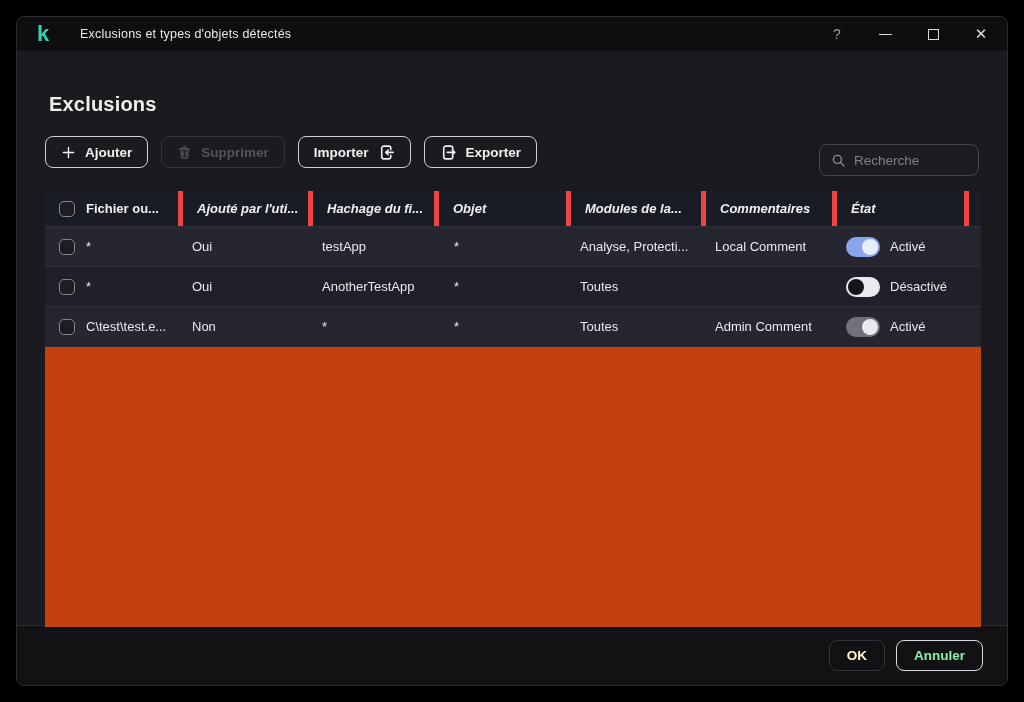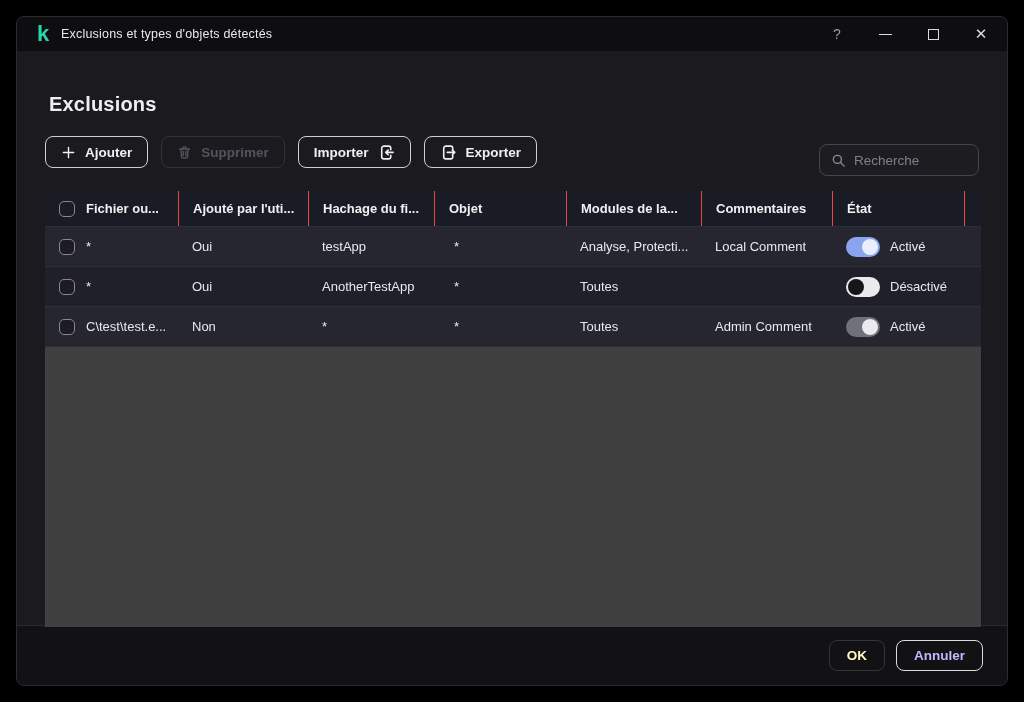--- a/index.html
+++ b/index.html
@@ -18,21 +18,21 @@
   }
   
   .titlebar {
     height:34px; flex:none; background:#0e0e11;
     display:flex; align-items:center; padding:0 16px;
   }
   .logo {
     width:20px; height:20px; display:flex; align-items:center; justify-content:center;
     color:#2bd4ae; font-weight:700; font-size:22px; line-height:20px; flex:none;
   }
-  .win-title { color:#e9e9ec; font-size:12.5px; margin-left:8px; letter-spacing:.2px; }
+  .win-title { color:#e9e9ec; font-size:12.5px; margin-left:27px; letter-spacing:.2px; }
   .win-controls { margin-left:auto; display:flex; align-items:center; }
   .winbtn {
     width:20px; height:20px; margin-left:28px; display:flex; align-items:center;
     justify-content:center; color:#dcdce0; cursor:default; font-size:14px;
   }
   .winbtn.help { color:#9a9aa2; font-size:14px; }
   .minim { display:block; width:13px; height:0; border-top:1.6px solid #dcdce0; }
   .maxim { display:block; width:11px; height:11px; border:1.6px solid #dcdce0; }
   .closex { font-size:15px; }
   
@@ -60,28 +60,28 @@
   }
   .search svg { stroke:#8a8a93; fill:none; stroke-width:1.5; stroke-linecap:round; flex:none; }
   .search input {
     background:transparent; border:none; outline:none; color:#dcdce0;
     font-size:13.5px; font-family:inherit; width:100%;
   }
   .search input::placeholder { color:#80808a; }
   
   .table {
     position:absolute; left:28px; top:140px; width:936px; height:436px;
-    background:#404040; overflow:hidden; font-size:13px;
+    background:#c2410c; overflow:hidden; font-size:13px;
   }
   .thead {
     display:flex; height:36px; background:#1a1c25; border-bottom:1px solid #30303a;
     align-items:center; color:#f0f0f2; font-weight:700;
   }
   .th { height:100%; display:flex; align-items:center; padding-left:14px; }
-  .th + .th { border-left:1px solid #ef4444; }
+  .th + .th { border-left:5px solid #ef4444;font-style:italic; }
   .tr { display:flex; height:40px; align-items:center; border-bottom:1px solid #2f2f3a; color:#e8e8ec; }
   .tr.odd  { background:#262630; }
   .tr.even { background:#20202a; }
   .td { display:flex; align-items:center; padding-left:14px; overflow:hidden; white-space:nowrap; }
   .c0 { width:133px; flex:none; }
   .c1 { width:130px; flex:none; }
   .c2 { width:132px; flex:none; }
   .c3 { width:126px; flex:none; }
   .c4 { width:135px; flex:none; }
   .c5 { width:131px; flex:none; }
@@ -98,21 +98,21 @@
   .toggle.off { background:#e9e9ee; }      .toggle.off .knob { left:2px; background:#15151a; }
   .toggle.on-gray { background:#71717b; }  .toggle.on-gray .knob { right:2px; background:#e9e9ee; }
   .state-lbl { margin-left:10px; }
   
   .footer {
     height:60px; flex:none; background:#121215; border-top:1px solid #2b2b2f;
     display:flex; align-items:center; justify-content:flex-end; padding:0 24px; gap:11px;
   }
   .fbtn {
     height:31px; border-radius:8px; border:1.5px solid #dcdce0; background:transparent;
-    color:#c4b5fd; font-weight:700; font-size:13.5px; font-family:inherit; padding:0 17px; cursor:pointer;
+    color:#86efac; font-weight:700; font-size:13.5px; font-family:inherit; padding:0 17px; cursor:pointer;
   }
   .fbtn.disabled { border-color:#34343a; color:#fef9c3; cursor:default; }
 </style>
 </head>
 <body>
 
 <div class="window">
 
   <div class="titlebar">
     <span class="logo">k</span>

